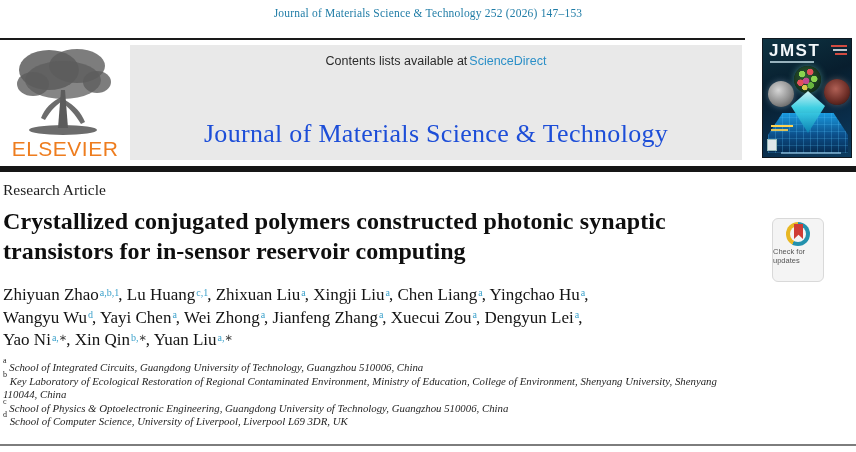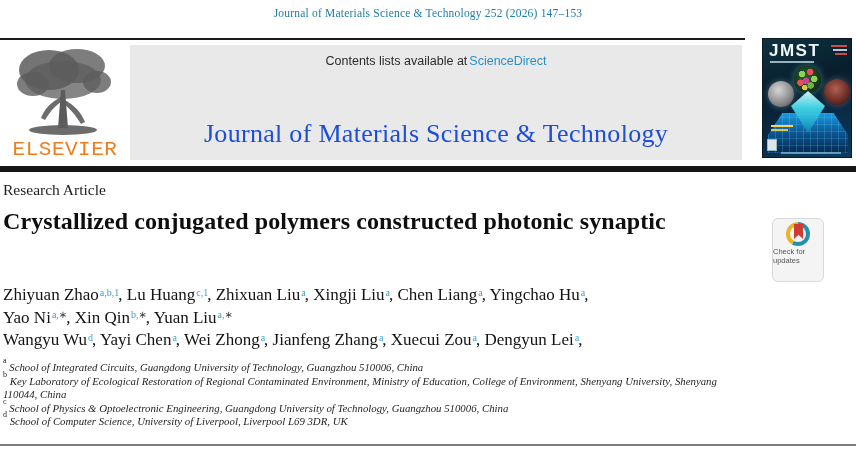--- a/index.html
+++ b/index.html
@@ -26,21 +26,21 @@
     position: absolute; top: 38px; left: 0; width: 745px; height: 2px;
     background: #1a1a1a;
   }
   .elsevier-logo {
     position: absolute; top: 44px; left: 2px; width: 126px; height: 117px;
     text-align: center;
   }
   .elsevier-logo svg { display: block; margin: 0 auto; }
   .elsevier-wordmark {
     position: absolute; bottom: 0; left: 0; right: 0;
-    font-family: Liberation Mono, monospace;
+    font-family: Liberation Sans, sans-serif;
     font-size: 21px; color: #ee7d1f; letter-spacing: 0.5px;
   }
   .header-box {
     position: absolute; top: 45px; left: 130px; width: 612px; height: 115px;
     background: #e9e9e9;
     display: flex; flex-direction: column; justify-content: space-between;
     align-items: center; padding: 9px 0 11px 0;
     font-family: "Liberation Sans", sans-serif;
   }
   .contents-line { font-size: 12.5px; color: #2b2b2b; }
@@ -220,34 +220,35 @@
     <div class="cover-logo-box"></div>
     <div class="cover-bottomtext"></div>
   </div>
 
   <div class="thick-bar"></div>
 
   <div class="type-label">Research Article</div>
 
   <h1 class="article-title">
     <span>Crystallized conjugated polymers constructed photonic synaptic</span>
+    <span>transistors for in-sensor reservoir computing</span>
   </h1>
 
   <div class="badge">
     <div class="badge-icon"></div>
     <div class="badge-text">
       <div>Check for</div>
       <div>updates</div>
     </div>
   </div>
 
   <div class="authors" id="author-lines">
       <div><span>Zhiyuan Zhao</span><sup class="author-sup">a,b,1</sup>, <span>Lu Huang</span><sup class="author-sup">c,1</sup>, <span>Zhixuan Liu</span><sup class="author-sup">a</sup>, <span>Xingji Liu</span><sup class="author-sup">a</sup>, <span>Chen Liang</span><sup class="author-sup">a</sup>, <span>Yingchao Hu</span><sup class="author-sup">a</sup>,</div>
+      <div><span>Wangyu Wu</span><sup class="author-sup">d</sup>, <span>Yayi Chen</span><sup class="author-sup">a</sup>, <span>Wei Zhong</span><sup class="author-sup">a</sup>, <span>Jianfeng Zhang</span><sup class="author-sup">a</sup>, <span>Xuecui Zou</span><sup class="author-sup">a</sup>, <span>Dengyun Lei</span><sup class="author-sup">a</sup>,</div>
       <div><span>Yao Ni</span><sup class="author-sup">a,<span class="sup-star">∗</span></sup>, <span>Xin Qin</span><sup class="author-sup">b,<span class="sup-star">∗</span></sup>, <span>Yuan Liu</span><sup class="author-sup">a,<span class="sup-star">∗</span></sup></div>
-      <div><span>Wangyu Wu</span><sup class="author-sup">d</sup>, <span>Yayi Chen</span><sup class="author-sup">a</sup>, <span>Wei Zhong</span><sup class="author-sup">a</sup>, <span>Jianfeng Zhang</span><sup class="author-sup">a</sup>, <span>Xuecui Zou</span><sup class="author-sup">a</sup>, <span>Dengyun Lei</span><sup class="author-sup">a</sup>,</div>
     </div>
 
   <div class="affiliations" id="affiliation-list">
       <div><sup class="aff-sup">a</sup> School of Integrated Circuits, Guangdong University of Technology, Guangzhou 510006, China</div>
       <div><sup class="aff-sup">b</sup> Key Laboratory of Ecological Restoration of Regional Contaminated Environment, Ministry of Education, College of Environment, Shenyang University, Shenyang 110044, China</div>
       <div><sup class="aff-sup">c</sup> School of Physics &amp; Optoelectronic Engineering, Guangdong University of Technology, Guangzhou 510006, China</div>
       <div><sup class="aff-sup">d</sup> School of Computer Science, University of Liverpool, Liverpool L69 3DR, UK</div>
     </div>
 
   <div class="bottom-rule"></div>

